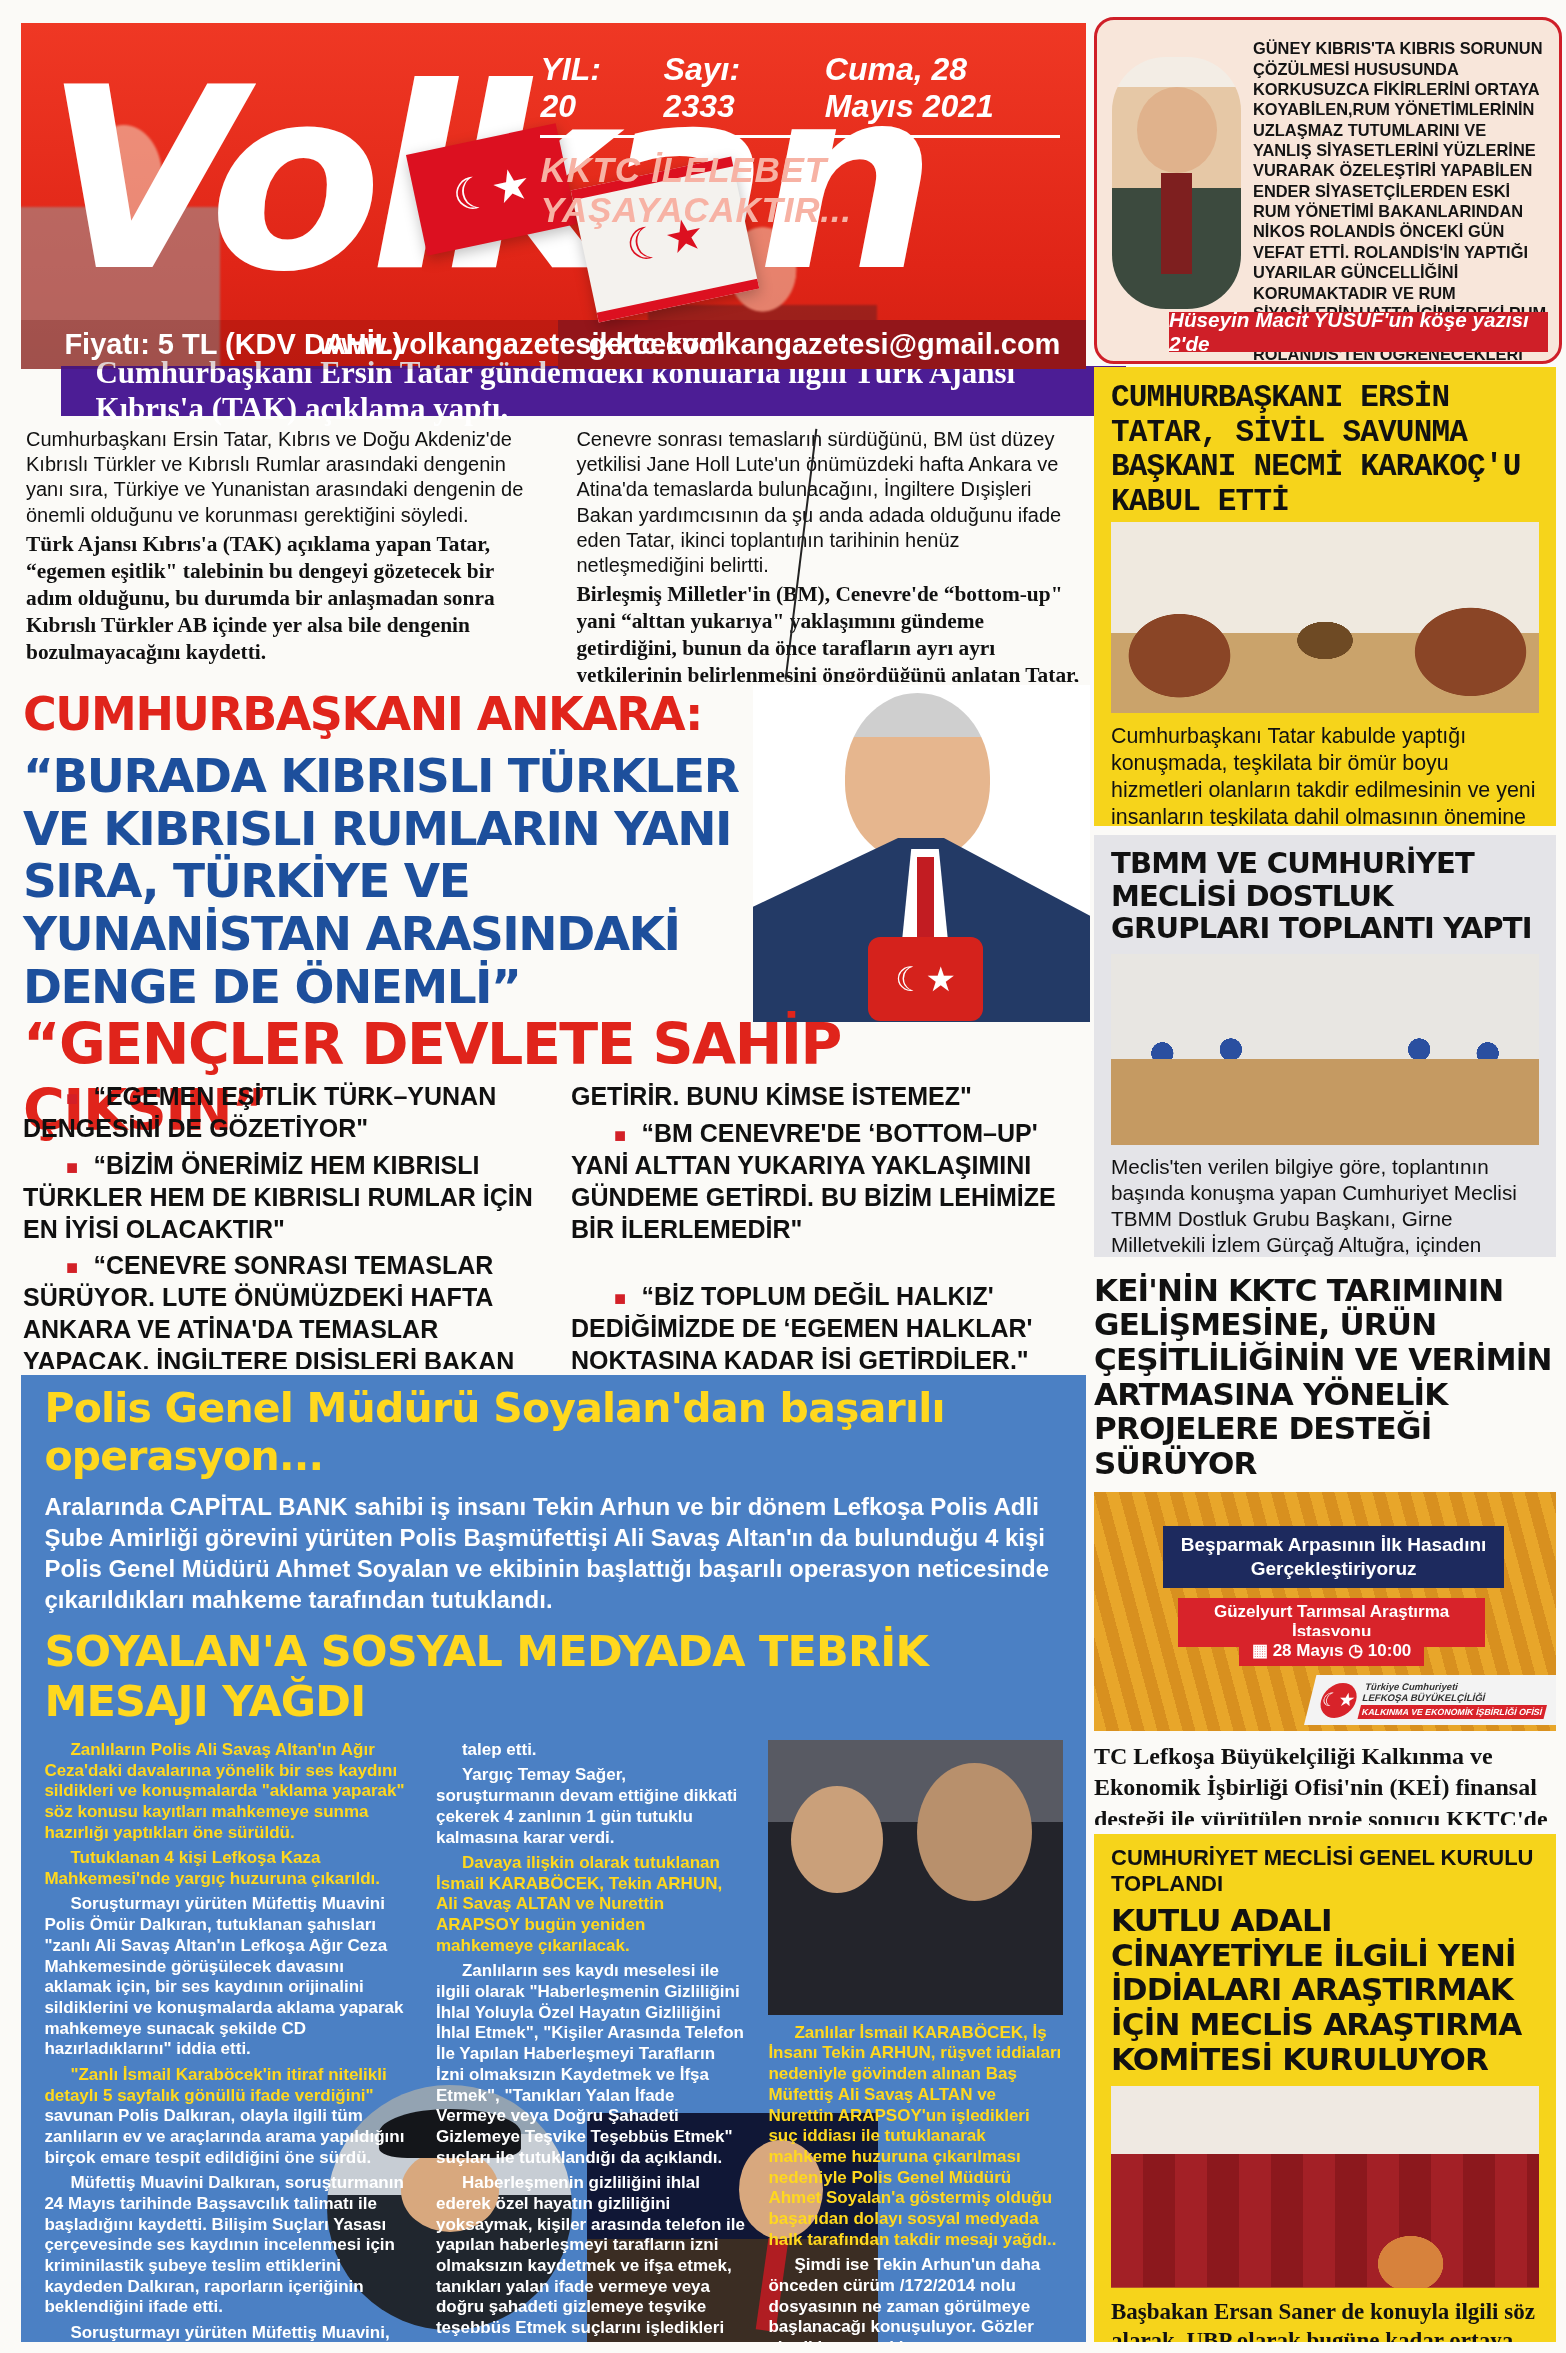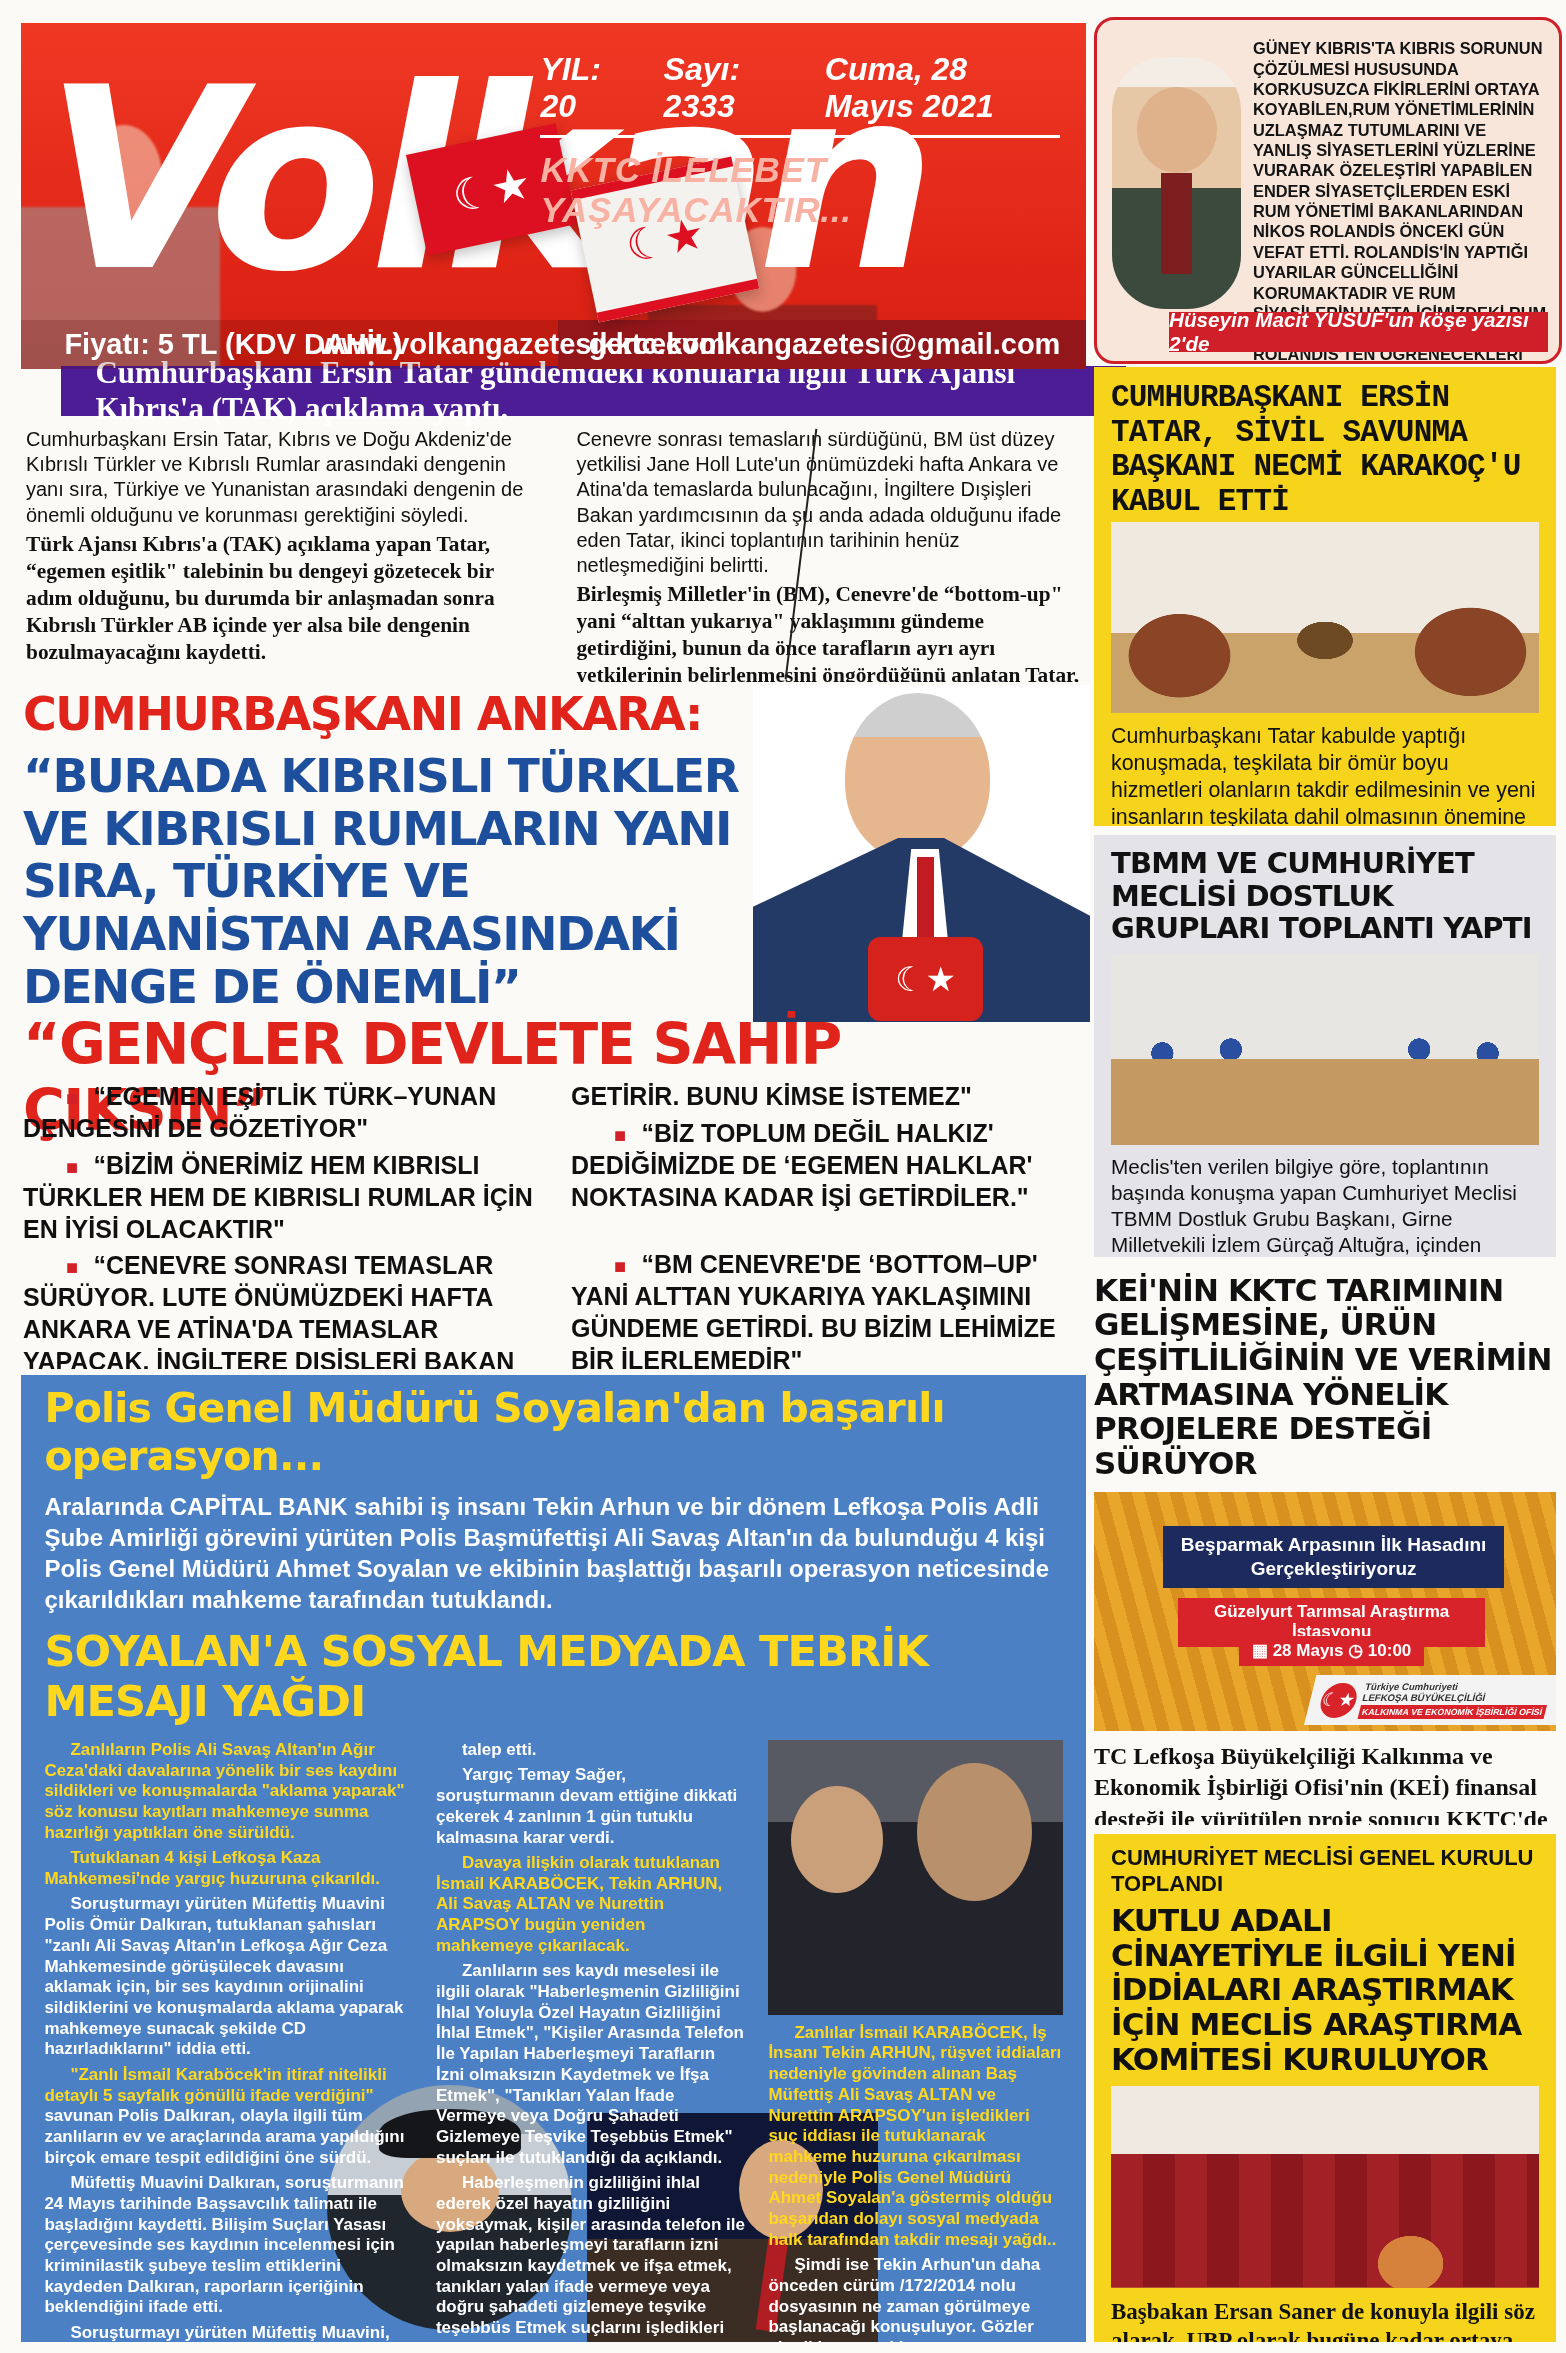--- a/index.html
+++ b/index.html
@@ -236,22 +236,22 @@
   <div class="subquote">“GENÇLER DEVLETE SAHİP ÇIKSIN”</div>
 
   <div class="bullets">
     <div class="bcol left">
         <p class="p-b"><span class="b">“EGEMEN EŞİTLİK TÜRK–YUNAN DENGESİNİ DE GÖZETİYOR"</span></p>
         <p class="p-b"><span class="b">“BİZİM ÖNERİMİZ HEM KIBRISLI TÜRKLER HEM DE KIBRISLI RUMLAR İÇİN EN İYİSİ OLACAKTIR"</span></p>
         <p class="p-b"><span class="b">“CENEVRE SONRASI TEMASLAR SÜRÜYOR. LUTE ÖNÜMÜZDEKİ HAFTA ANKARA VE ATİNA'DA TEMASLAR YAPACAK. İNGİLTERE DIŞİŞLERİ BAKAN YARDIMCISI ŞU AN BURADA"</span></p>
       </div>
     <div class="bcol right">
         <p class="p-nb"><span class="nb">GETİRİR. BUNU KİMSE İSTEMEZ"</span></p>
+        <p class="p-b"><span class="b">“BM CENEVRE'DE ‘BOTTOM–UP' YANİ ALTTAN YUKARIYA YAKLAŞIMINI GÜNDEME GETİRDİ. BU BİZİM LEHİMİZE BİR İLERLEMEDİR"</span></p>
         <p class="p-b"><span class="b">“BİZ TOPLUM DEĞİL HALKIZ' DEDİĞİMİZDE DE ‘EGEMEN HALKLAR' NOKTASINA KADAR İŞİ GETİRDİLER."</span></p>
-        <p class="p-b"><span class="b">“BM CENEVRE'DE ‘BOTTOM–UP' YANİ ALTTAN YUKARIYA YAKLAŞIMINI GÜNDEME GETİRDİ. BU BİZİM LEHİMİZE BİR İLERLEMEDİR"</span></p>
       </div>
   </div>
 
   <div class="bluebox">
     <div class="blue-title">Polis Genel Müdürü Soyalan'dan  başarılı operasyon...</div>
     <div class="blue-intro">Aralarında CAPİTAL BANK sahibi iş insanı Tekin Arhun ve bir dönem Lefkoşa Polis Adli Şube Amirliği görevini yürüten Polis Başmüfettişi Ali Savaş Altan'ın da bulunduğu 4 kişi Polis Genel Müdürü Ahmet Soyalan ve ekibinin başlattığı başarılı operasyon neticesinde çıkarıldıkları mahkeme tarafından tutuklandı.</div>
     <div class="blue-subhead">SOYALAN'A SOSYAL MEDYADA TEBRİK MESAJI YAĞDI</div>
     <div class="bluecols">
       <div class="bluecol c1">
           <p class="p-y"><span class="y">Zanlıların Polis Ali Savaş Altan'ın Ağır Ceza'daki davalarına yönelik bir ses kaydını sildikleri ve konuşmalarda "aklama yaparak" söz konusu kayıtları mahkemeye sunma hazırlığı yaptıkları öne sürüldü.</span></p>

